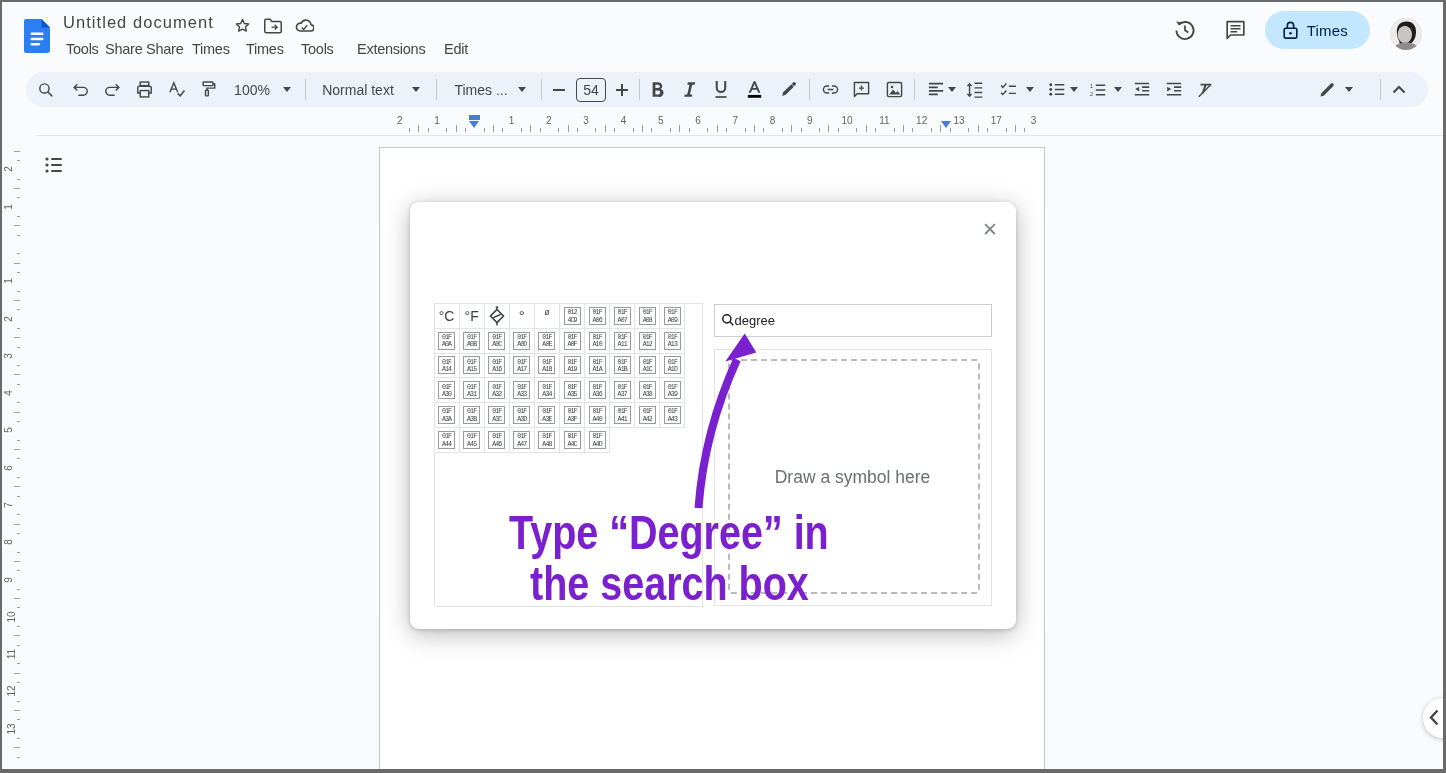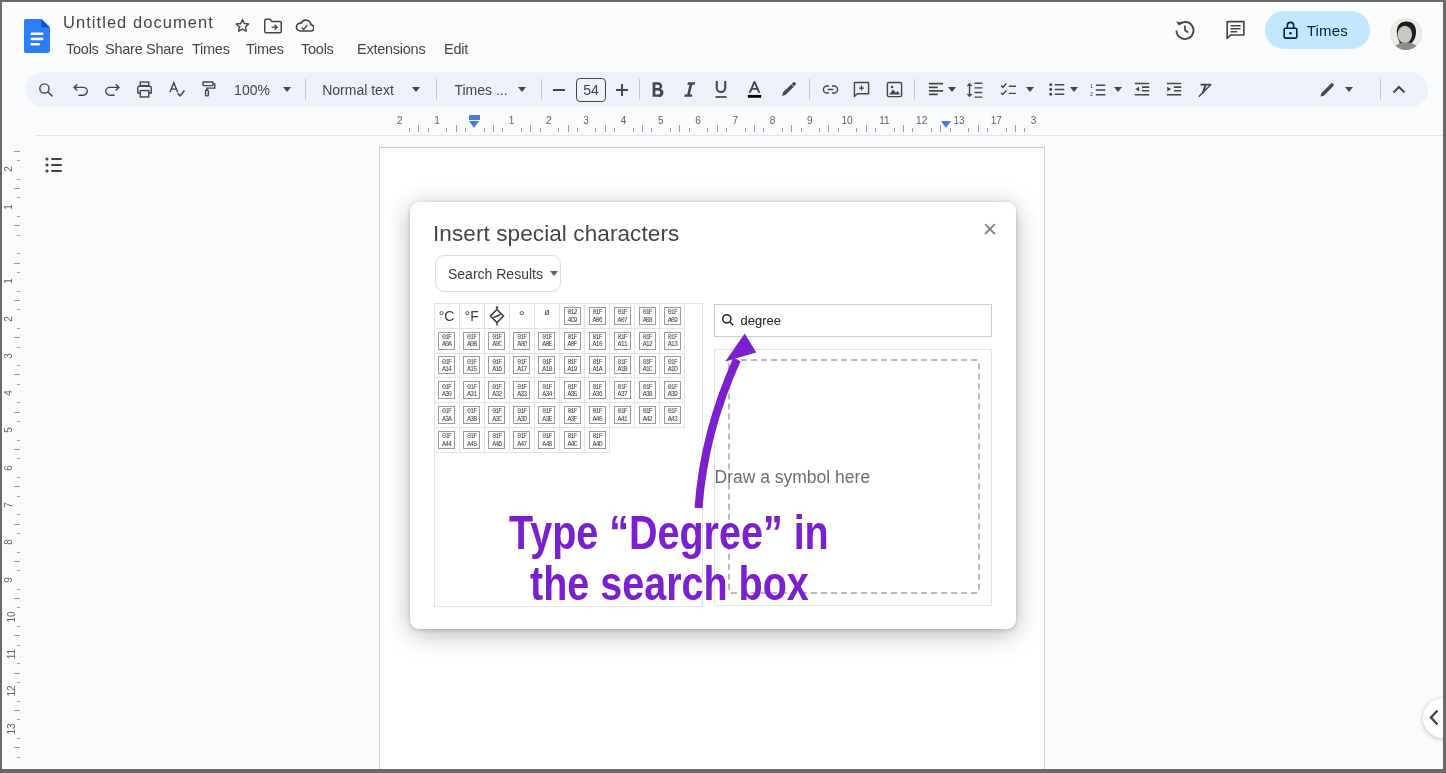--- a/index.html
+++ b/index.html
@@ -37,24 +37,24 @@
 #dlg h1{font-size:22.5px;font-weight:400;color:#444746;position:absolute;left:23px;top:18.5px;letter-spacing:.1px}
 #dlgx{position:absolute;right:18px;top:16px;font-size:19px;color:#80868b}
 #srbtn{position:absolute;left:25px;top:53px;width:126px;height:37px;border:1px solid #dadce0;border-radius:9px;display:flex;align-items:center;font-size:14px;color:#3c4043;padding-left:12px;white-space:nowrap}
 #srbtn .car{margin-left:7px;border-top-color:#5f6368}
 #gridbox{position:absolute;left:23.5px;top:101px;width:269px;height:303.5px;border:1px solid #e1e3e6}
 #cells{position:absolute;left:0;top:0}
 .crow{display:flex}
 .cell{width:25.1px;height:24.8px;border-right:1px solid #e1e3e6;border-bottom:1px solid #e1e3e6;display:flex;align-items:center;justify-content:center;color:#3c4043}
 .tofu{width:17px;height:18px;border:1px solid #989ba0;color:#3f4245;font-family:"Liberation Mono",monospace;font-size:6.6px;line-height:7.4px;text-align:center;letter-spacing:-.9px;padding-top:1.4px;background:#fdfdfd}
 #sbox{position:absolute;left:303.5px;top:101.5px;width:278px;height:33px;border:1px solid #c9ccd1;display:flex;align-items:center;padding-left:6px;font-size:13px;color:#202124}
-#sbox span{margin-left:6px}
+#sbox span{}
 #drawbox{position:absolute;left:303.5px;top:146.5px;width:278px;height:257px;border:1px solid #e1e3e6}
 #dash{position:absolute;left:13px;top:9px;width:252px;height:235px;border:2.5px dashed #b8bbbe;border-radius:3px}
-#drawtxt{position:absolute;left:0;right:0;top:117px;text-align:left;font-size:17.5px;color:#6b6e72}
+#drawtxt{position:absolute;left:0;right:0;top:117px;text-align:center;font-size:17.5px;color:#6b6e72}
 
 #anno{position:absolute;left:0;top:0;width:1446px;height:773px;pointer-events:none;z-index:50}
 .mk{position:absolute;color:#7b20cf;font-weight:bold;font-size:39.5px;white-space:nowrap;letter-spacing:0px;transform:scaleY(1.22);transform-origin:0 0}
 
 #rtab{position:absolute;right:-17px;top:698px;width:40px;height:40px;border-radius:50%;background:#fff;box-shadow:0 1px 5px rgba(0,0,0,.25);z-index:60}
 #rtab svg{position:absolute;left:6px;top:11px}
 </style></head><body>
 
 <svg id="logo" viewBox="0 0 26 34">
  <path d="M2 0 H17.5 L26 8.5 V31 a3 3 0 0 1 -3 3 H2 a2 2 0 0 1 -2 -2 V2 a2 2 0 0 1 2 -2 Z" fill="#2b7ef3"></path>
@@ -467,23 +467,21 @@
 <svg id="outline" width="20" height="20" viewBox="0 0 20 20" fill="#444746">
     <circle cx="3" cy="4" r="1.6"></circle>
     <rect x="7" y="2.9" width="11" height="2.2" rx="1.1"></rect>
     <circle cx="3" cy="10" r="1.6"></circle>
     <rect x="7" y="8.9" width="11" height="2.2" rx="1.1"></rect>
     <circle cx="3" cy="16" r="1.6"></circle>
     <rect x="7" y="14.9" width="11" height="2.2" rx="1.1"></rect>
   </svg>
 
 <div id="dlg">
- <h1>Insert special characters</h1>
  <div id="dlgx">✕</div>
- <div id="srbtn">Search Results<span class="car"></span></div>
  <div id="gridbox">
       <div id="cells">
         <div class="crow">
           <div class="cell">
             <span style="font-size:14px">°C</span>
           </div>
           <div class="cell">
             <span style="font-size:14px">°F</span>
           </div>
           <div class="cell">

